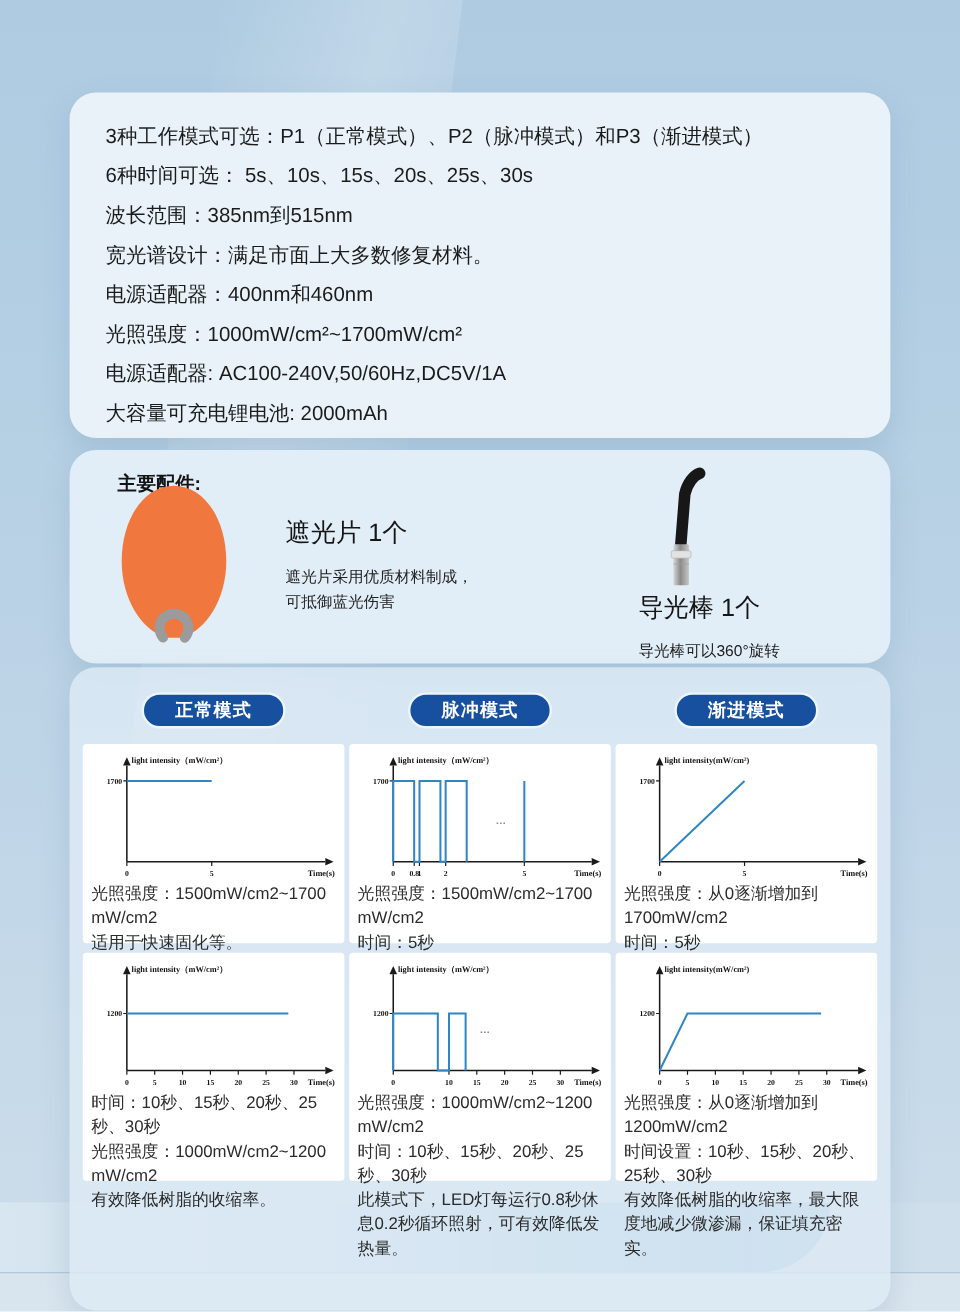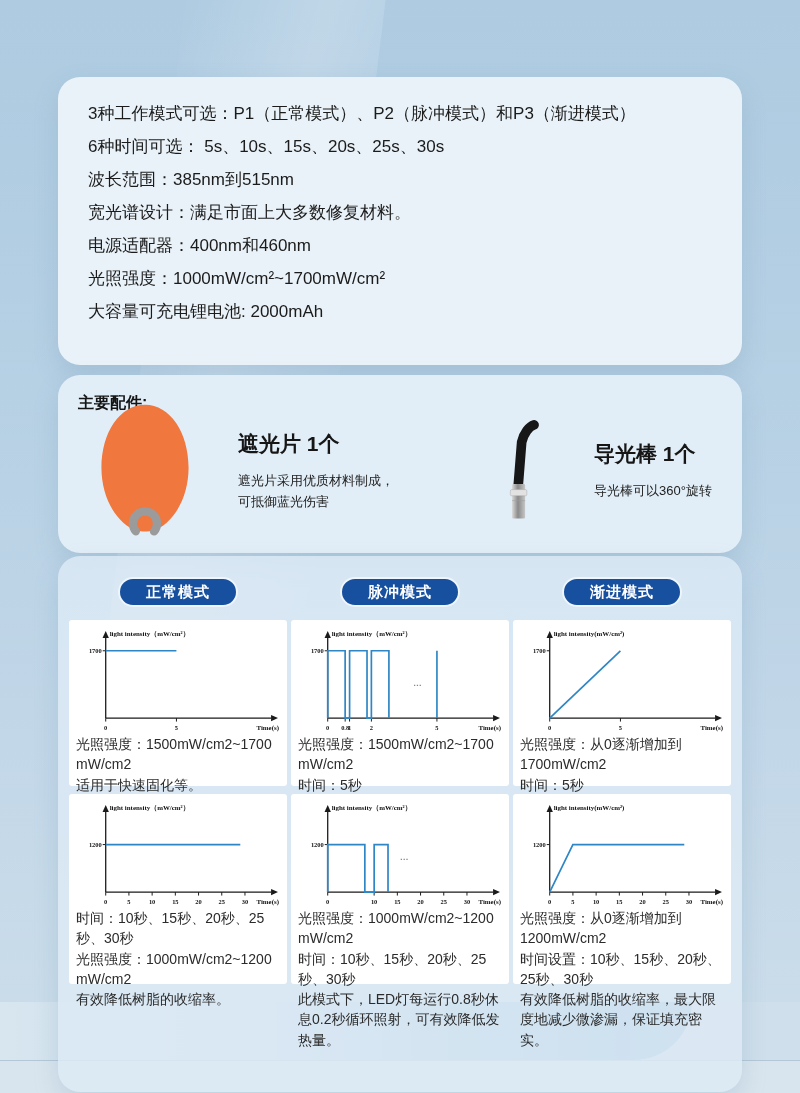--- a/index.html
+++ b/index.html
@@ -17,27 +17,27 @@
   .stage-floor{position:absolute; top:1060px; left:0; width:800px; height:33px;
         background:#d9e5ee; border-top:1px solid rgba(150,175,195,.55);}
 
   .card{position:absolute; left:58px; width:684px; border-radius:22px;
         box-shadow:0 10px 24px rgba(100,140,175,.22);}
   
   .specs{top:77px; height:288px; background:#e9f2f8; padding:20px 14px 0 30px; box-sizing:border-box;}
   .specs .tline{font-size:17px; font-weight:500; line-height:33px; white-space:nowrap; color:#1b1b1b;}
   
   .accessories{top:375px; height:178px; background:#e2eef7; box-sizing:border-box;}
-  .acc-heading{position:absolute; left:20px; top:18px; font-size:16px; font-weight:bold; color:#141414;}
+  .acc-heading{position:absolute; left:40px; top:18px; font-size:16px; font-weight:bold; color:#141414;}
   .acc-body{position:absolute; left:0; top:14px; width:684px; height:164px; display:flex;}
   .acc-item{display:flex; align-items:center;}
   .acc-item.first{margin-left:36px;}
-  .acc-item.second{margin-left:96px;}
+  .acc-item.second{margin-left:96px;flex-direction:column;}
   .acc-text{margin-left:42px; max-width:230px;}
-  .acc-title{font-size:21px; font-weight:700; color:#161616; margin-bottom:13px;}
+  .acc-title{font-size:21px; font-weight:400; color:#161616; margin-bottom:13px;}
   .acc-desc .tline{font-size:13px; line-height:1.55; color:#222;}
   .shield-icon{width:102px; height:145px; display:block;}
   .rod-icon{width:62px; height:140px; display:block;}
 
   
   .modes{top:556px; height:536px; background:rgba(221,234,245,.82); box-sizing:border-box;
          display:flex; justify-content:space-between; padding:0 11px;}
   .mode-col{width:218px; display:flex; flex-direction:column; align-items:center;}
   .mode-btn{margin-top:21px; width:120px; height:30px; border-radius:16px; border:2px solid #eef5fb;
          background:#17509f; color:#fff; font-size:15px; font-weight:bold; letter-spacing:1px;
@@ -58,20 +58,21 @@
   <div class="stage-floor"></div>
 
   <div class="card specs">
     <div>
         <div class="tline">3种工作模式可选：P1（正常模式）、P2（脉冲模式）和P3（渐进模式）</div>
         <div class="tline">6种时间可选： 5s、10s、15s、20s、25s、30s</div>
         <div class="tline">波长范围：385nm到515nm</div>
         <div class="tline">宽光谱设计：满足市面上大多数修复材料。</div>
         <div class="tline">电源适配器：400nm和460nm</div>
         <div class="tline">光照强度：1000mW/cm²~1700mW/cm²</div>
+        <div class="tline">电源适配器: AC100-240V,50/60Hz,DC5V/1A</div>
         <div class="tline">大容量可充电锂电池: 2000mAh</div>
       </div>
   </div>
 
   <div class="card accessories">
     <div class="acc-heading">主要配件:</div>
     <div class="acc-body">
       <div class="acc-item first">
         <svg class="shield-icon" viewBox="0 0 110 156">
           <path d="M55 6 C 28 6 8 36 8 74 C 8 108 26 136 47 142 C 50 143 60 143 63 142 C 84 136 102 108 102 74 C 102 36 82 6 55 6 Z" fill="#f0773e"></path>

